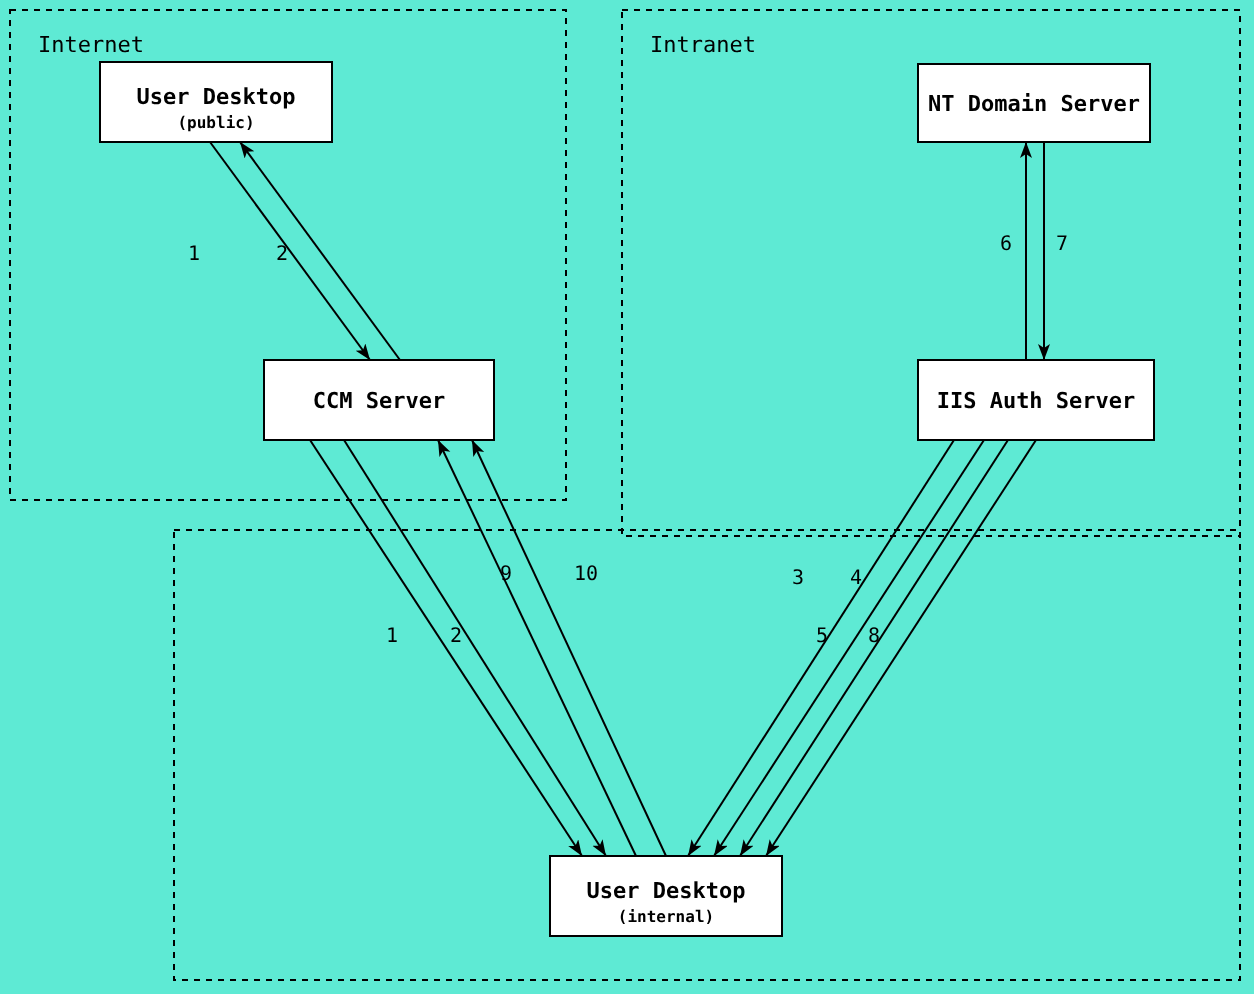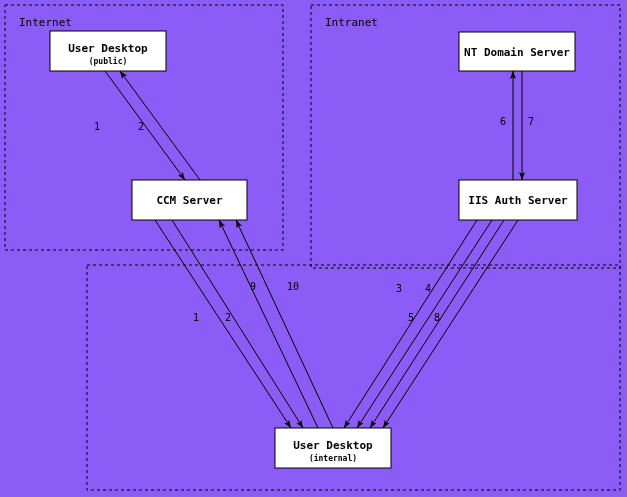--- a/index.html
+++ b/index.html
@@ -1,20 +1,20 @@
 <!DOCTYPE html>
 <html><head>
 <meta charset="utf-8">
 <style>
   html,body{margin:0;padding:0;background:#ffffff;}
   body{
     width:627px;height:497px;overflow:hidden;
     font-family:"DejaVu Sans Mono","Liberation Mono",monospace;
   }
-  #diagram-root{position:relative;width:627px;height:497px;background:#8b5cf6;}
+  #diagram-root{position:relative;width:627px;height:497px;background:#5eead4;}
   svg{display:block;}
   .zone-label{
     font-family:"DejaVu Sans Mono","Liberation Mono",monospace;
     font-size:11px;fill:#000;
   }
   .node-title{
     font-family:"DejaVu Sans Mono","Liberation Mono",monospace;
     font-size:11px;font-weight:bold;fill:#000;text-anchor:middle;
   }
   .node-sub{

